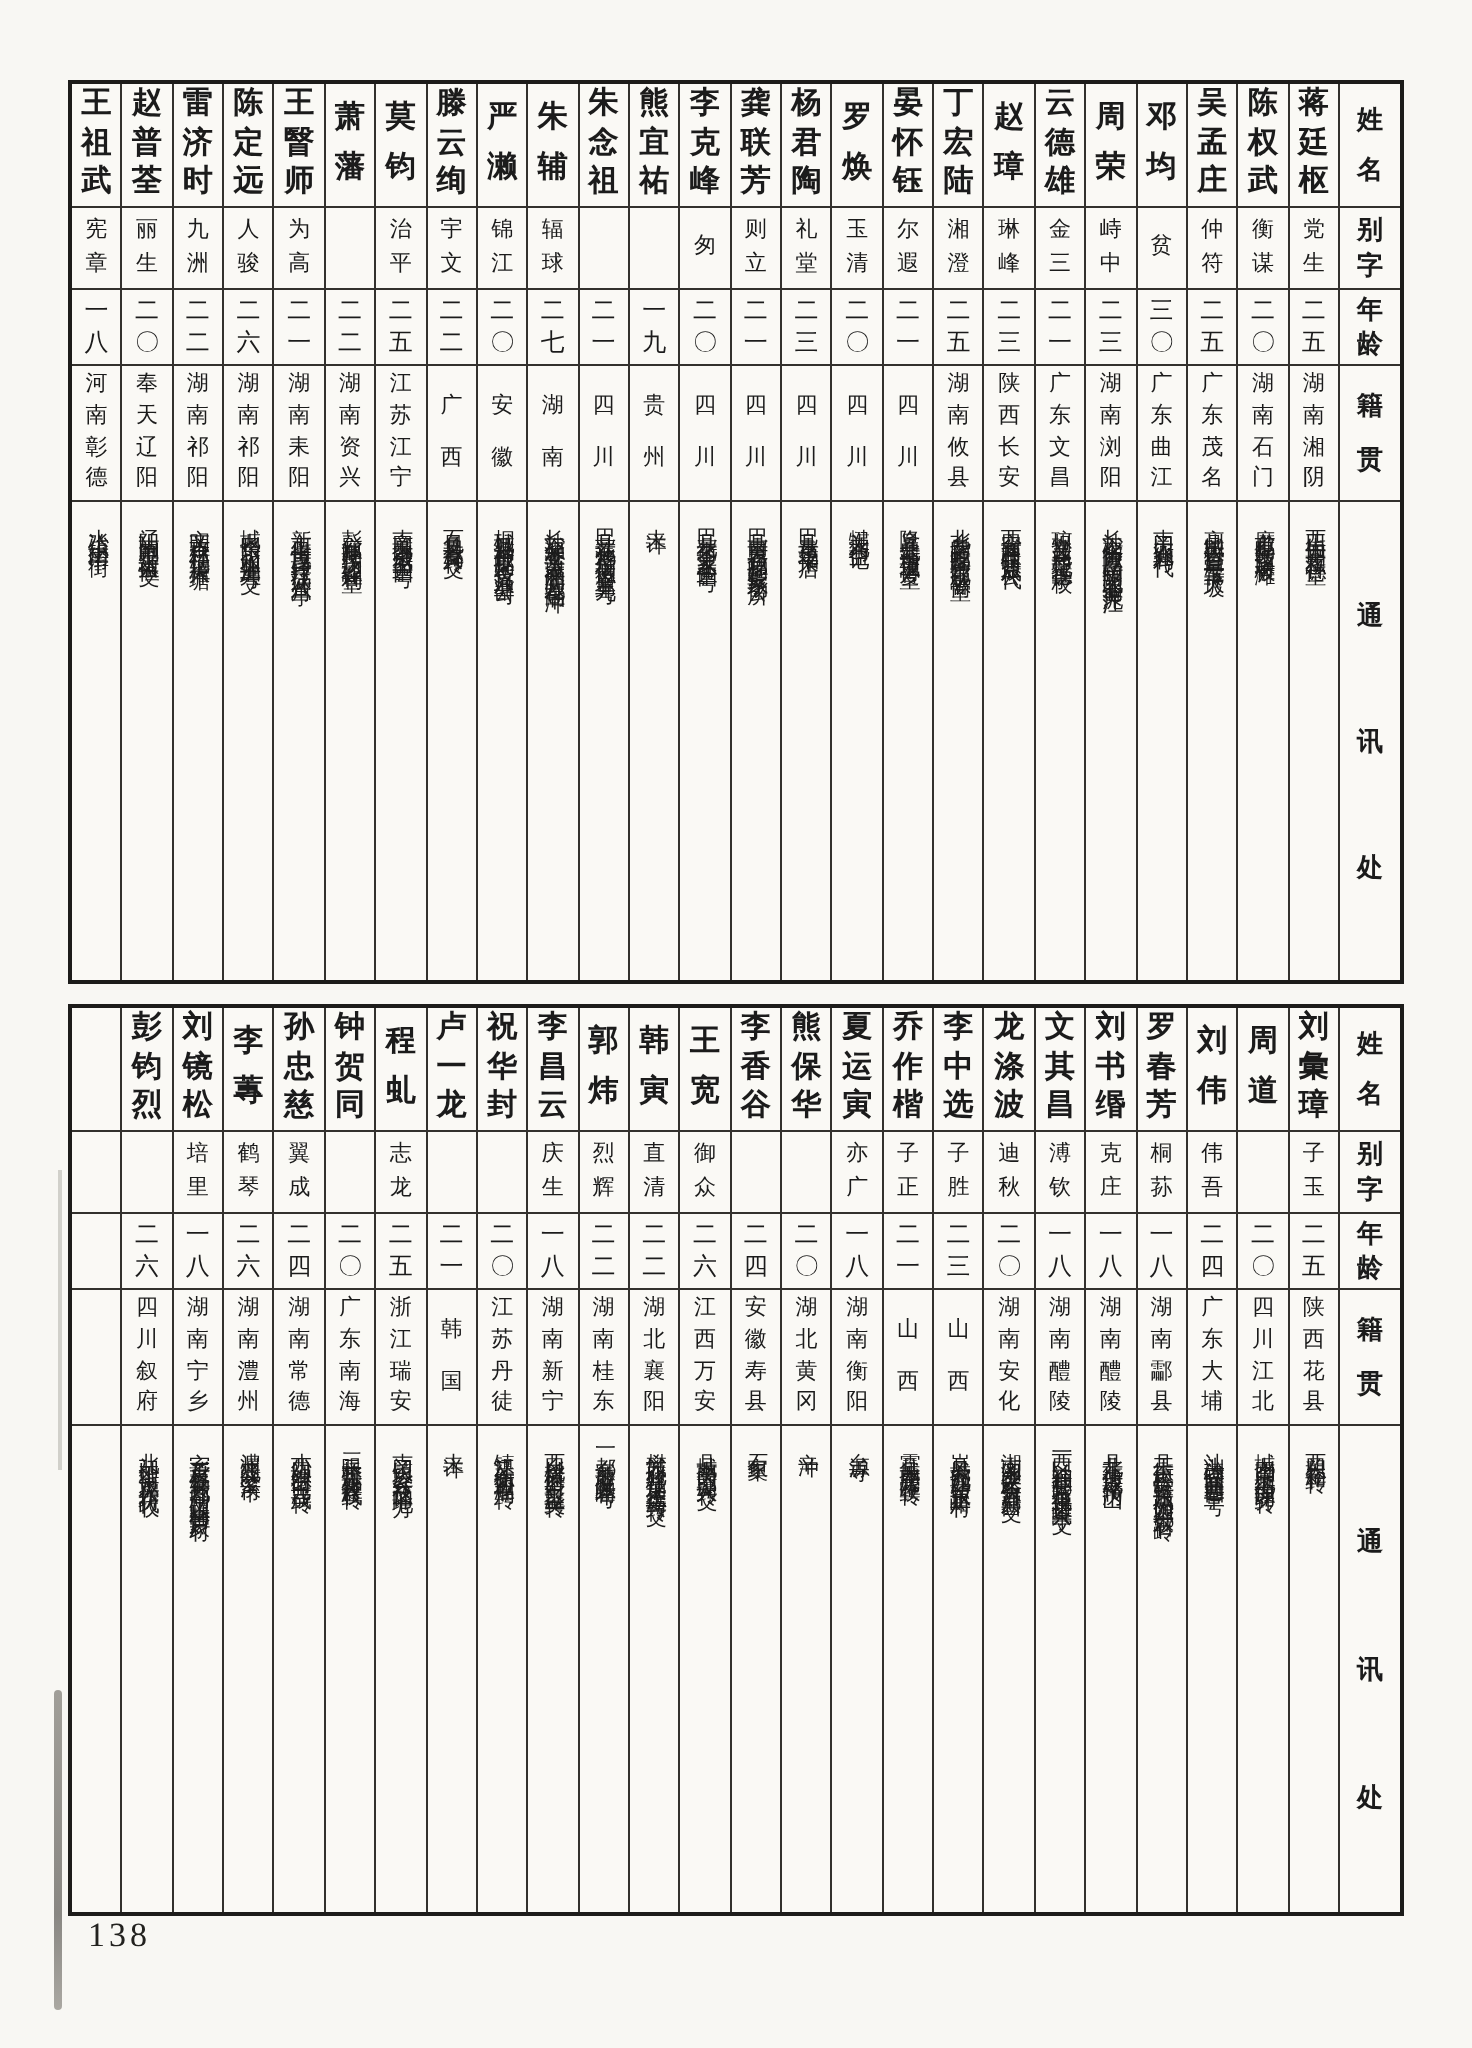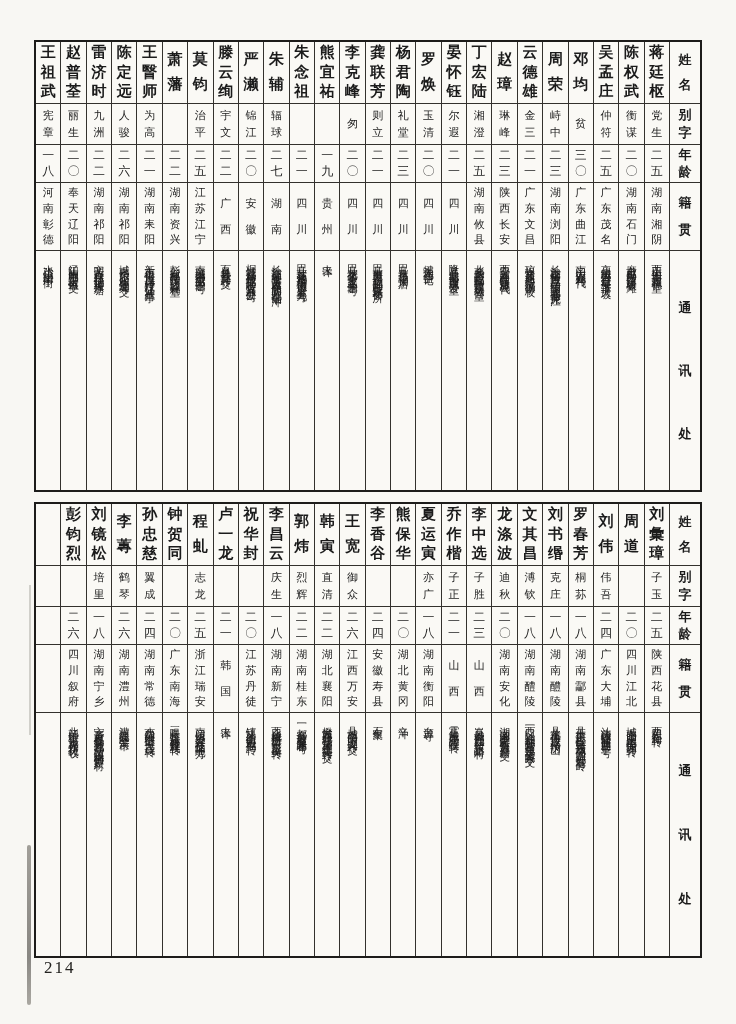--- a/index.html
+++ b/index.html
@@ -1240,14 +1240,14 @@
         <div class="cell name"></div>
         <div class="cell zi"></div>
         <div class="cell age"></div>
         <div class="cell origin"></div>
         <div class="cell addr">
           <span class="vtext"></span>
         </div>
       </div>
     </div>
 
-  <div class="page-number">214</div>
+  <div class="page-number">138</div>
 </div>
 
 </body></html>

